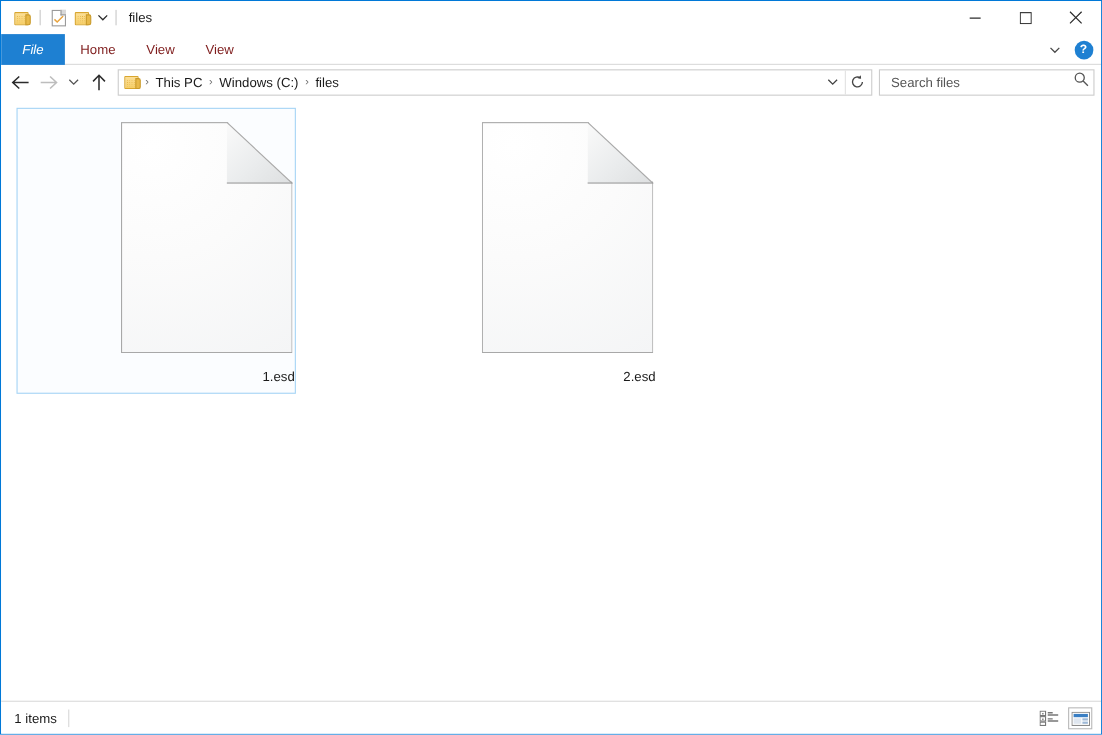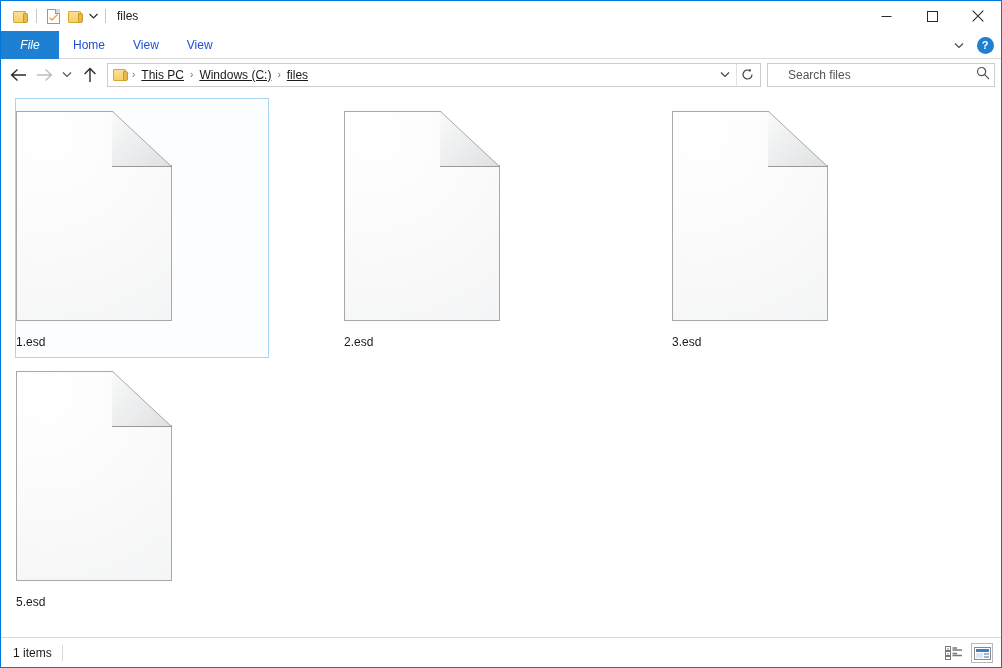--- a/index.html
+++ b/index.html
@@ -124,21 +124,21 @@
     flex: 0 0 28px;
     background: #ffffff;
     border-bottom: 1px solid #dadada;
     display: flex;
     align-items: stretch;
     position: relative;
   }
   .tab {
     display: flex; align-items: center; justify-content: center;
     font-size: 12px;
-    color: #1d4ed8;
+    color: #7f1d1d;
     padding: 0 14px;
     height: 28px;
   }
   .tab.file {
     background: #1e80d2;
     color: #ffffff;
     min-width: 58px;
     font-style: italic;
   }
   #ribbon-right {
@@ -194,47 +194,46 @@
     display: flex; align-items: center;
     flex: 1 1 auto;
     min-width: 0;
     gap: 0;
   }
   .crumb {
     font-size: 12px;
     color: #1a1a1a;
     padding: 0 4px;
     white-space: nowrap;
-    text-decoration: underline;
   }
   .crumb-sep {
     color: #6d6d6d;
     font-size: 10px;
     padding: 0 2px;
     display: flex; align-items: center;
   }
   .crumb-folder {
     margin-right: 2px;
     display: flex; align-items: center;
   }
   #crumb-dropdown, #refresh-btn {
     width: 22px; height: 22px;
     display: flex; align-items: center; justify-content: center;
     flex: 0 0 auto;
   }
   #refresh-btn { border-left: 1px solid #e2e2e2; }
   #searchbox {
-    width: 228px;
+    width: 196px;
     height: 24px;
     border: 1px solid #cccccc;
     background: #ffffff;
     display: flex;
     align-items: center;
     margin-left: 6px;
-    padding: 0 4px 0 18px;
+    padding: 0 4px 0 8px;
     flex: 0 0 auto;
   }
   #search-input {
     border: none; outline: none;
     font-family: "Liberation Sans", sans-serif;
     font-size: 12px;
     color: #444;
     flex: 1 1 auto;
     min-width: 0;
     background: transparent;
@@ -252,21 +251,21 @@
   #grid {
     display: flex;
     flex-wrap: wrap;
     align-content: flex-start;
   }
   .item {
     width: 254px;
     height: 260px;
     display: flex;
     flex-direction: column;
-    align-items: flex-start;
+    align-items: flex-end;
     justify-content: flex-start;
     padding-top: 12px;
     border: 1px solid transparent;
     margin-right: 74px;
   }
   .item.selected {
     border: 1px solid #a6d4f5;
     background: #fbfdff;
   }
   .icon-wrap {
@@ -525,52 +524,22 @@
               <svg width="60" height="56" viewBox="0 0 60 56" style="position:absolute;inset:0">
                 <path d="M0 0 L60 56" fill="none" stroke="#a8a8a8" stroke-width="1"></path>
                 <path d="M0 55.5 L60 55.5" fill="none" stroke="#999" stroke-width="1"></path>
               </svg>
             </div>
           </div>
         </div>
         <div class="item-label">2.esd</div>
       </div>
 
-      <div class="item" style="margin-right:0">
-        <div class="icon-wrap">
-          <div class="doc">
-            <div class="sheet"></div>
-            <div class="fold">
-              <div class="tri"></div>
-              <svg width="60" height="56" viewBox="0 0 60 56" style="position:absolute;inset:0">
-                <path d="M0 0 L60 56" fill="none" stroke="#a8a8a8" stroke-width="1"></path>
-                <path d="M0 55.5 L60 55.5" fill="none" stroke="#999" stroke-width="1"></path>
-              </svg>
-            </div>
-          </div>
-        </div>
-        <div class="item-label">3.esd</div>
-      </div>
-
-
-      <div class="item">
-        <div class="icon-wrap">
-          <div class="doc">
-            <div class="sheet"></div>
-            <div class="fold">
-              <div class="tri"></div>
-              <svg width="60" height="56" viewBox="0 0 60 56" style="position:absolute;inset:0">
-                <path d="M0 0 L60 56" fill="none" stroke="#a8a8a8" stroke-width="1"></path>
-                <path d="M0 55.5 L60 55.5" fill="none" stroke="#999" stroke-width="1"></path>
-              </svg>
-            </div>
-          </div>
-        </div>
-        <div class="item-label">5.esd</div>
-      </div>
+
+
 
 
     </div>
   </div>
 
   <div id="statusbar">
     <div id="status-text">1 items</div>
     <div id="status-divider"></div>
 
     <div id="view-buttons">

